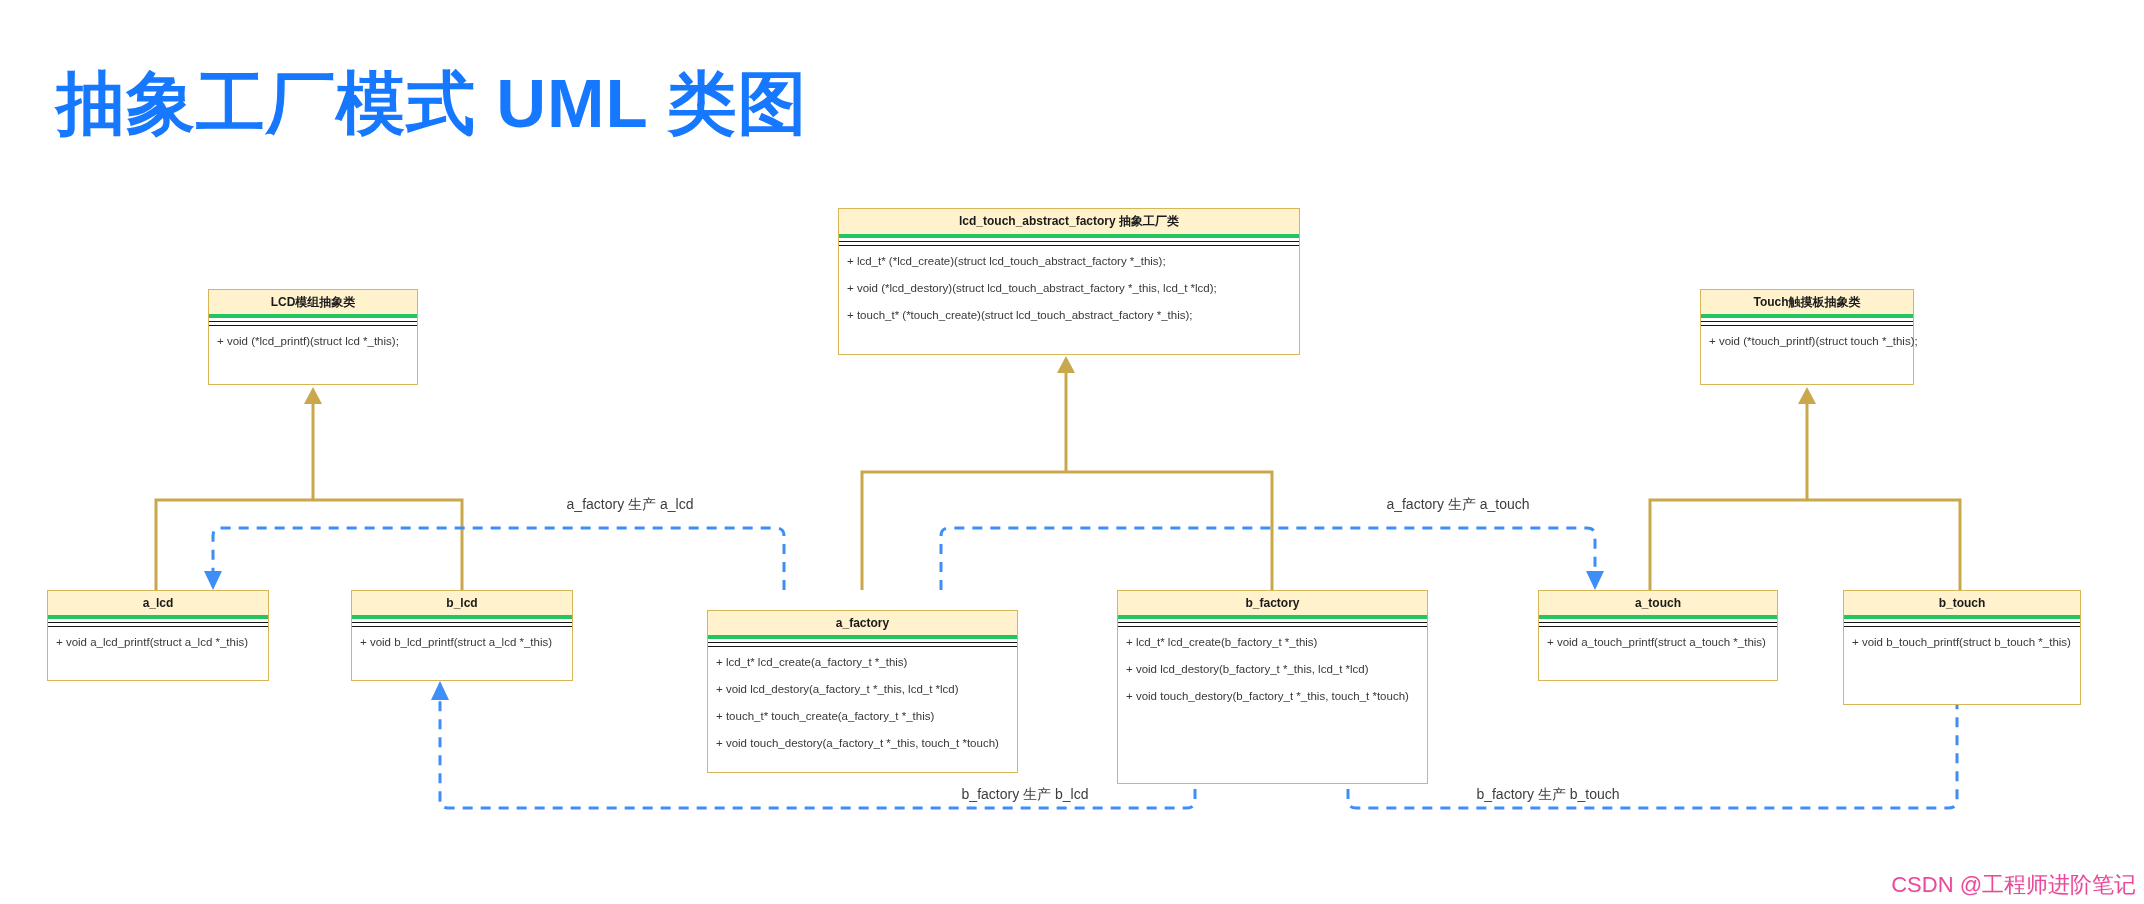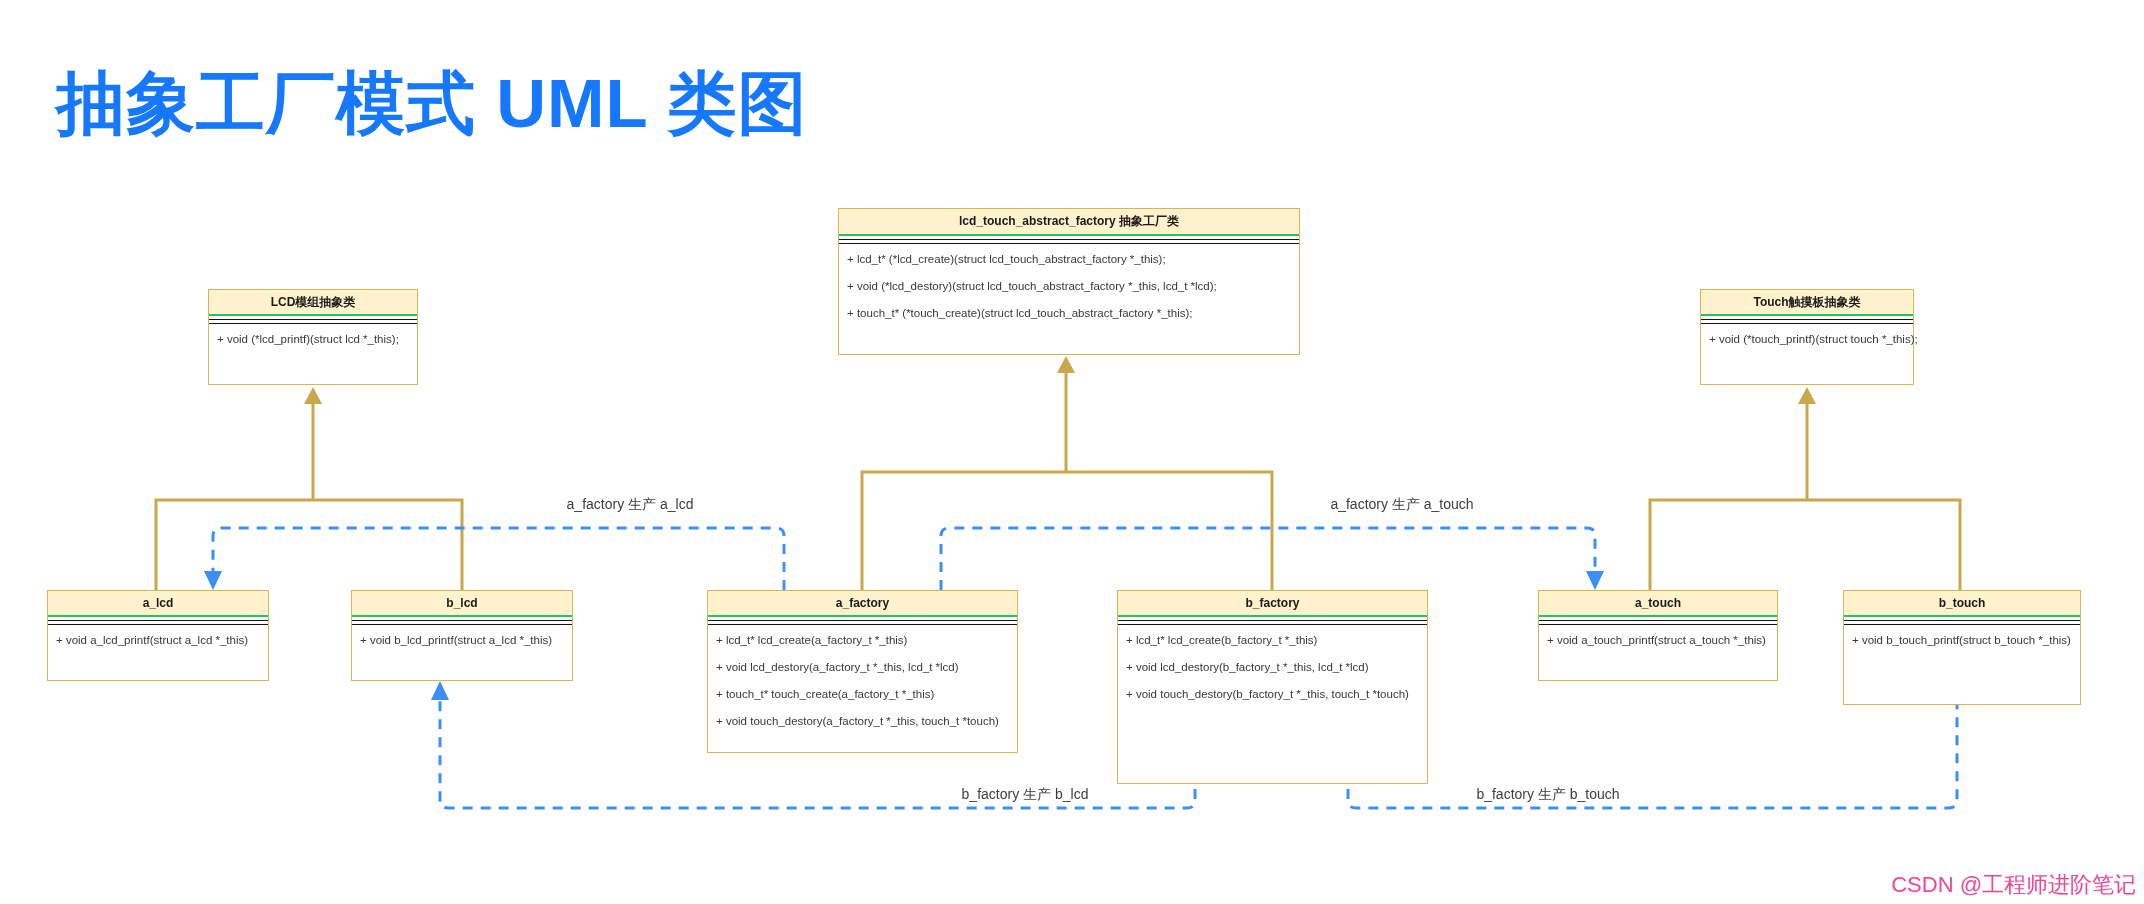--- a/index.html
+++ b/index.html
@@ -12,21 +12,21 @@
     font-size:69px; line-height:64px; font-weight:bold;
     color:#1677ff; letter-spacing:1px; white-space:nowrap;
   }
   .wires { position:absolute; left:0; top:0; pointer-events:none; }
 
   .uml-box {
     position:absolute; box-sizing:border-box; background:#ffffff;
     border:1.5px solid #d6b656;
   }
   .uml-title {
-    background:#fff2cc; border-bottom:2px solid #22c55e;
+    background:#fff2cc; border-bottom:4px solid #22c55e;
     height:24px; line-height:24px; text-align:center;
     font-size:12px; font-weight:bold; color:#1a1a1a; white-space:nowrap;
   }
   .uml-title.tall { height:25px; line-height:25px; }
   .uml-sep {
     height:5px; margin-top:3px; box-sizing:border-box; background:#ffffff;
     border-top:1.5px solid #151515; border-bottom:1.5px solid #151515;
   }
   .uml-body { padding:2px 8px; }
   .uml-method {
@@ -117,21 +117,21 @@
   </div>
 
   <div class="uml-box" style="left:351px;top:590px;width:222px;height:91px">
     <div class="uml-title">b_lcd</div>
     <div class="uml-sep"></div>
     <div class="uml-body">
       <div class="uml-method">+ void b_lcd_printf(struct a_lcd *_this)</div>
     </div>
   </div>
 
-  <div class="uml-box" style="left:707px;top:590px;width:311px;height:163px">
+  <div class="uml-box" style="left:707px;top:610px;width:311px;height:163px">
     <div class="uml-title">a_factory</div>
     <div class="uml-sep"></div>
     <div class="uml-body">
       <div class="uml-method">+ lcd_t* lcd_create(a_factory_t *_this)</div>
       <div class="uml-method">+ void lcd_destory(a_factory_t *_this, lcd_t *lcd)</div>
       <div class="uml-method">+ touch_t* touch_create(a_factory_t *_this)</div>
       <div class="uml-method">+ void touch_destory(a_factory_t *_this, touch_t *touch)</div>
     </div>
   </div>
 
@@ -155,19 +155,19 @@
 
   <div class="uml-box" style="left:1843px;top:590px;width:238px;height:115px">
     <div class="uml-title">b_touch</div>
     <div class="uml-sep"></div>
     <div class="uml-body">
       <div class="uml-method">+ void b_touch_printf(struct b_touch *_this)</div>
     </div>
   </div>
 
   <div class="edge-label" style="left:630px;top:496px">a_factory 生产 a_lcd</div>
-  <div class="edge-label" style="left:1402px;top:496px">a_factory 生产 a_touch</div>
+  <div class="edge-label" style="left:1458px;top:496px">a_factory 生产 a_touch</div>
   <div class="edge-label" style="left:1025px;top:786px">b_factory 生产 b_lcd</div>
   <div class="edge-label" style="left:1548px;top:786px">b_factory 生产 b_touch</div>
 
   <div class="watermark">CSDN @工程师进阶笔记</div>
 
 </div>
 
 </body></html>

